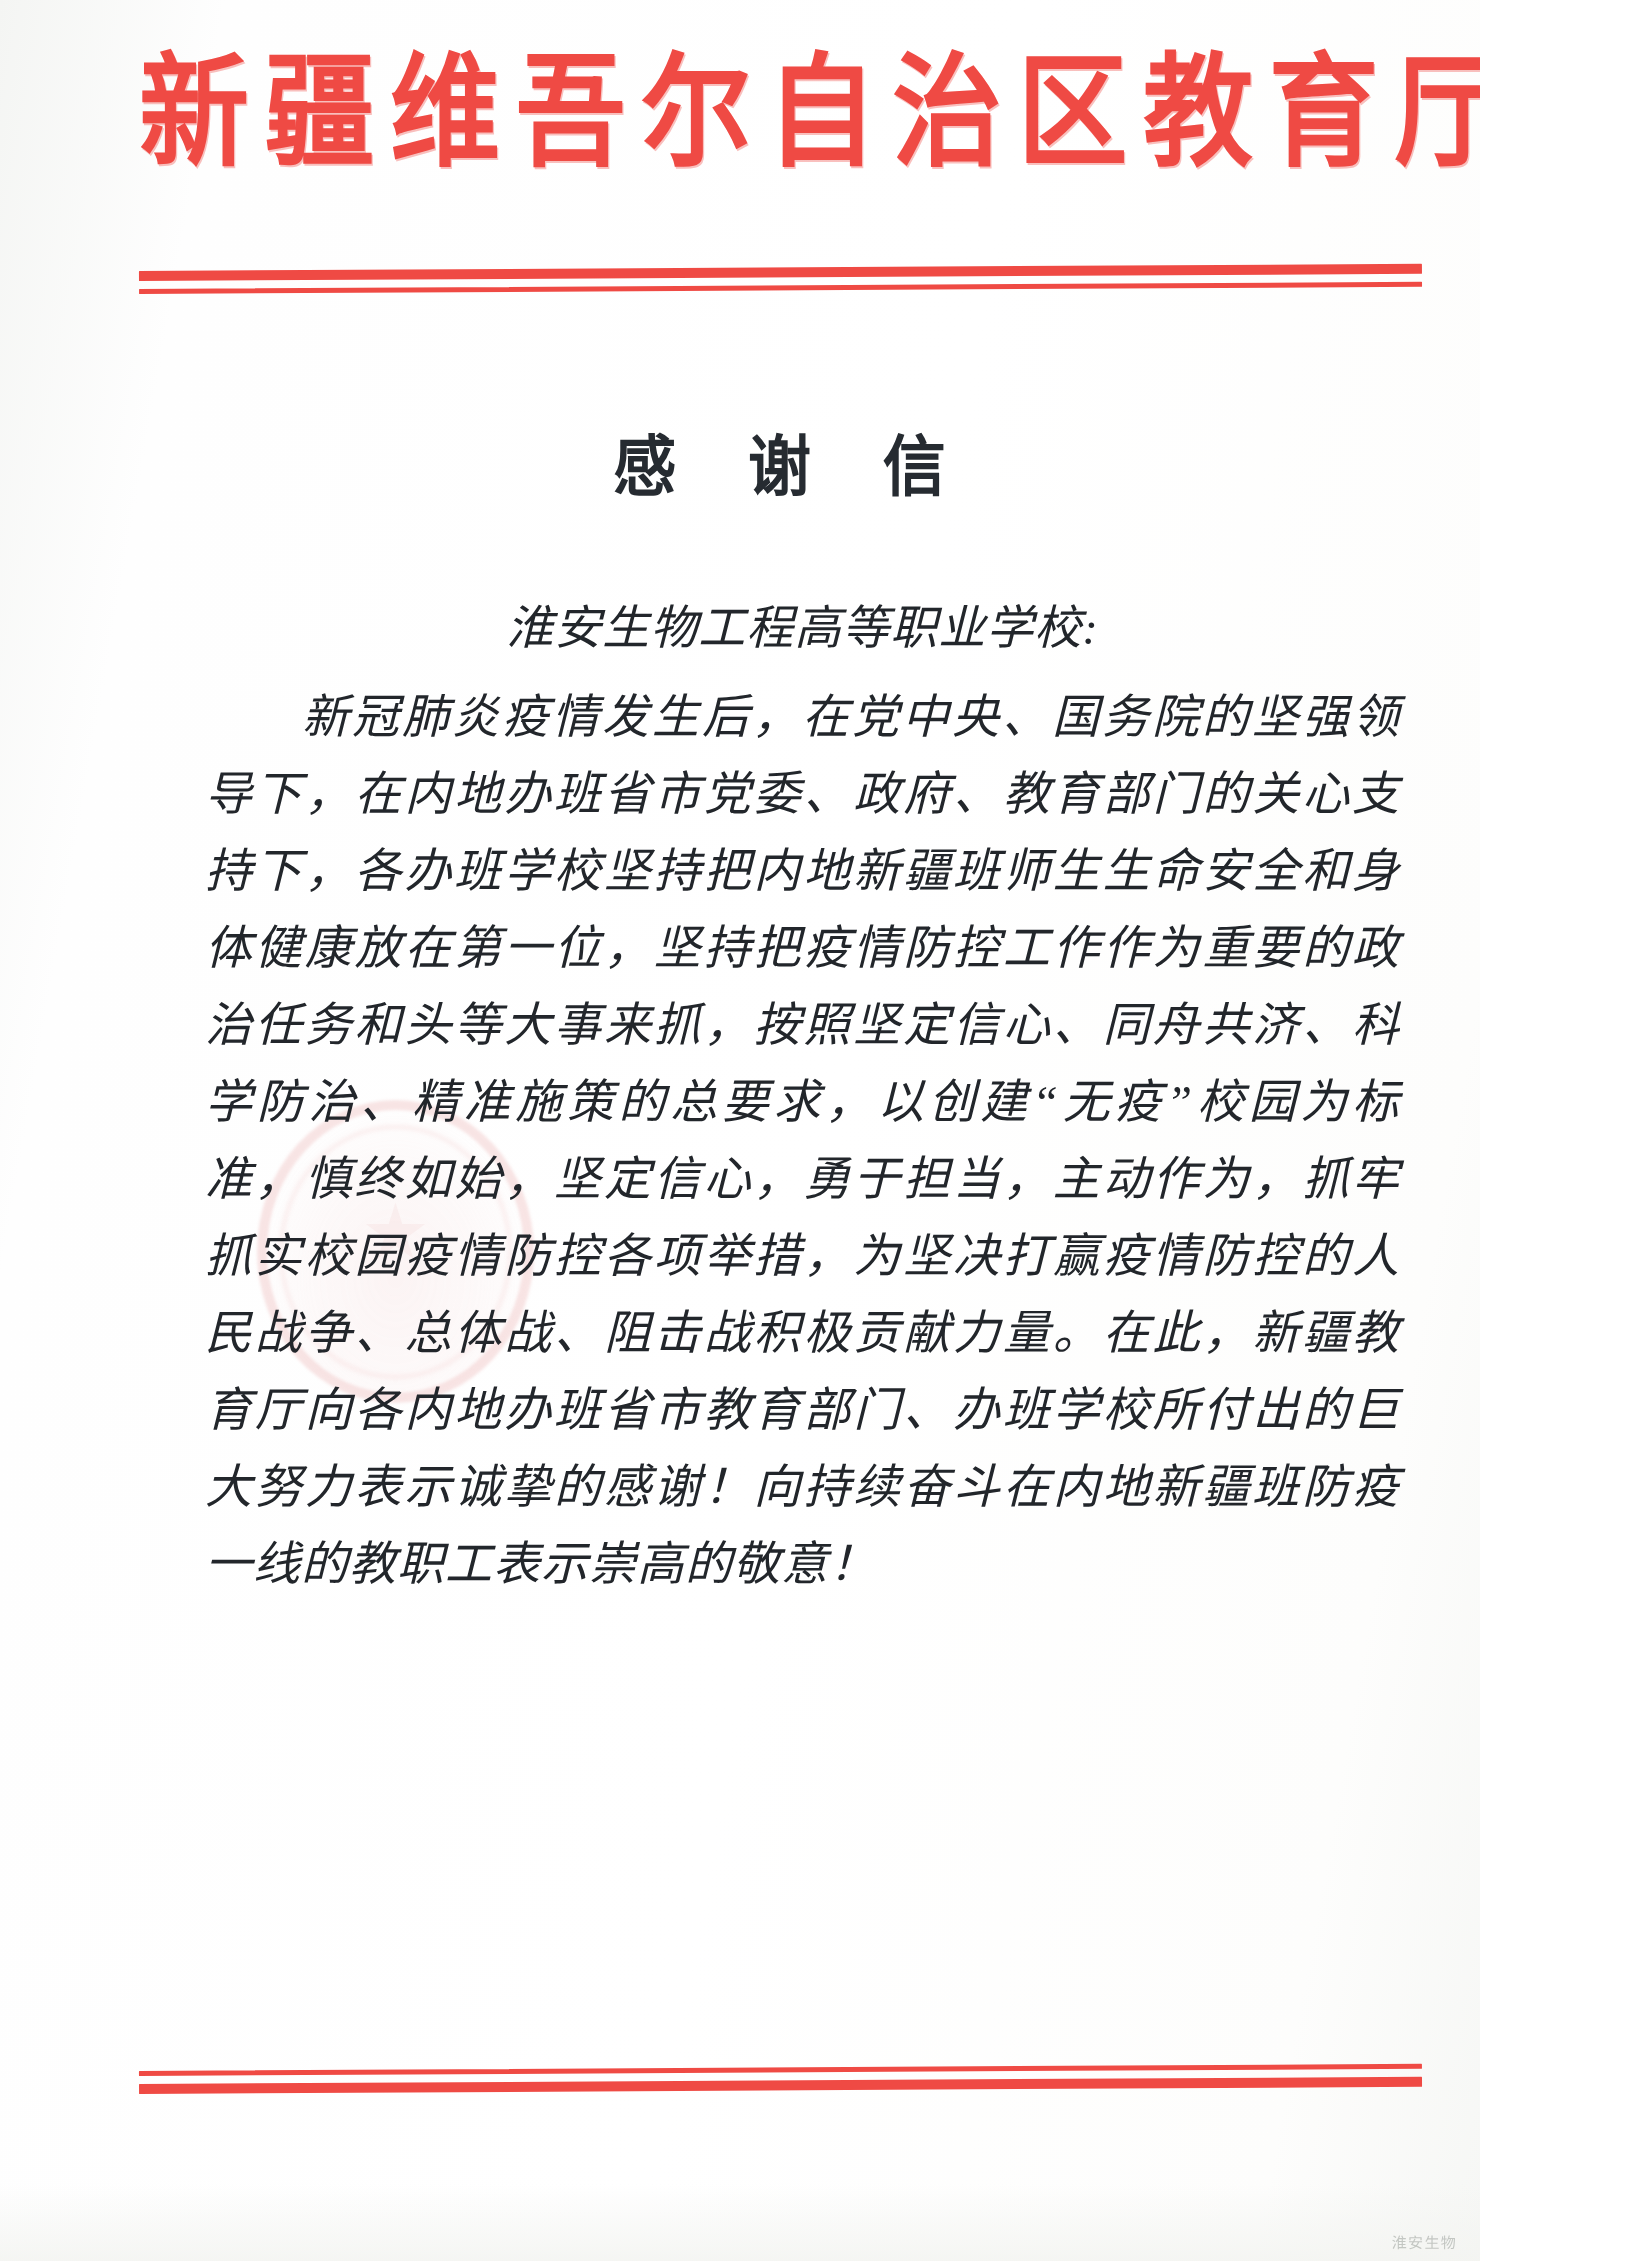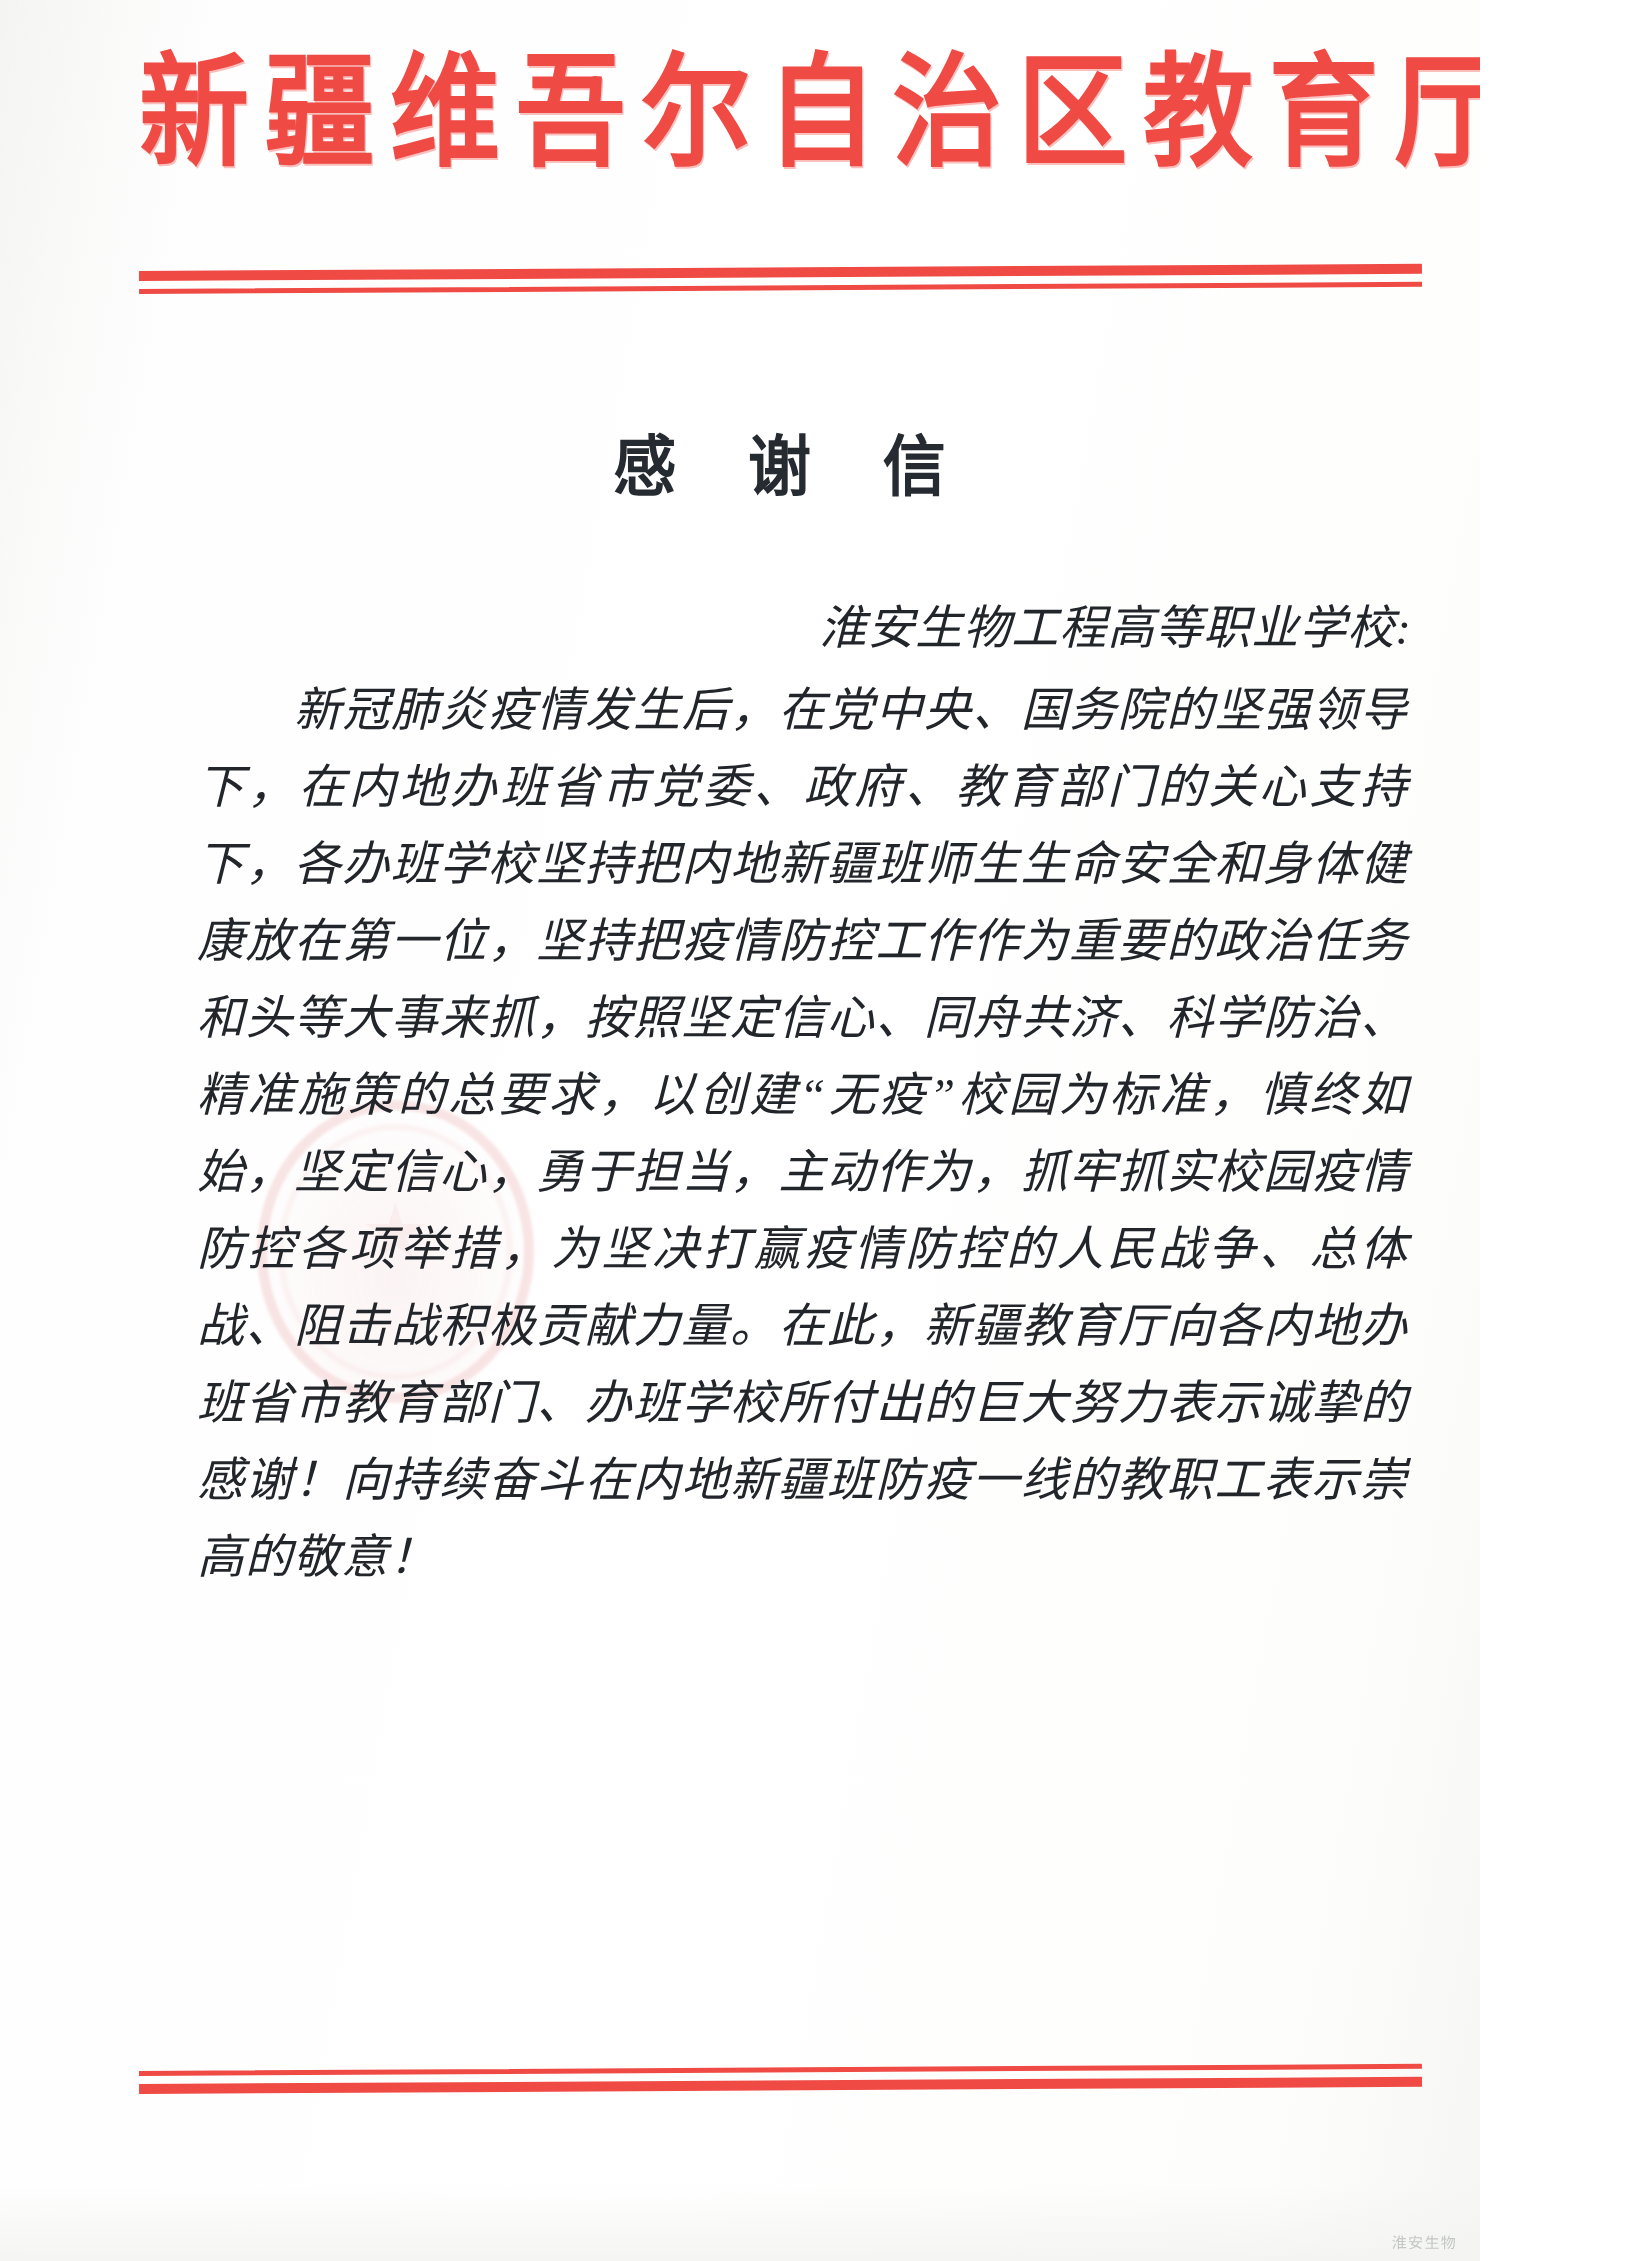--- a/index.html
+++ b/index.html
@@ -124,24 +124,24 @@
     font-size: 47px;
     line-height: 77px;
     color: #22262b;
     letter-spacing: 1px;
     text-align: justify;
     text-justify: inter-character;
     font-style: italic;
   }
   .salutation {
     margin: 0 0 5.2px 0;
-    text-align: right;
+    text-align: center;
   }
   .para {
-    margin: 4px;
+    margin: 12px;
     text-indent: 97px;
   }
 
   
   .seal {
     position: absolute;
     left: 257px;
     top: 1100px;
     width: 277px;
     height: 303px;

